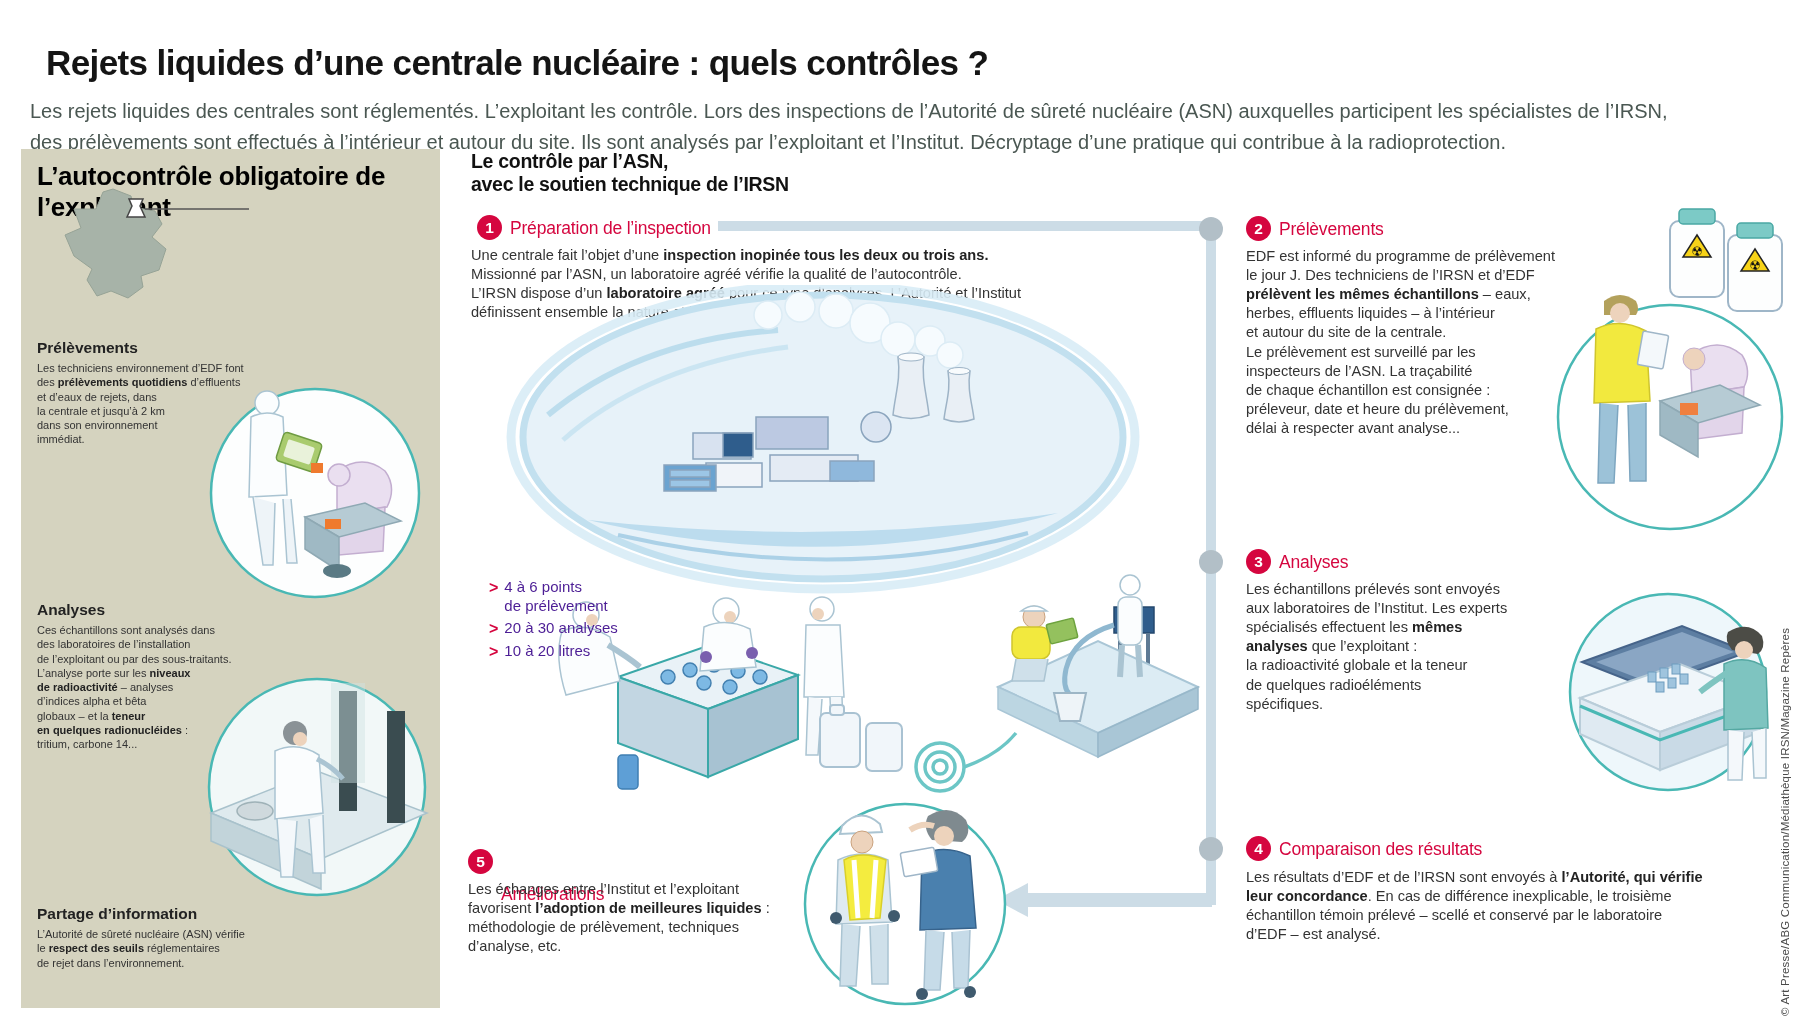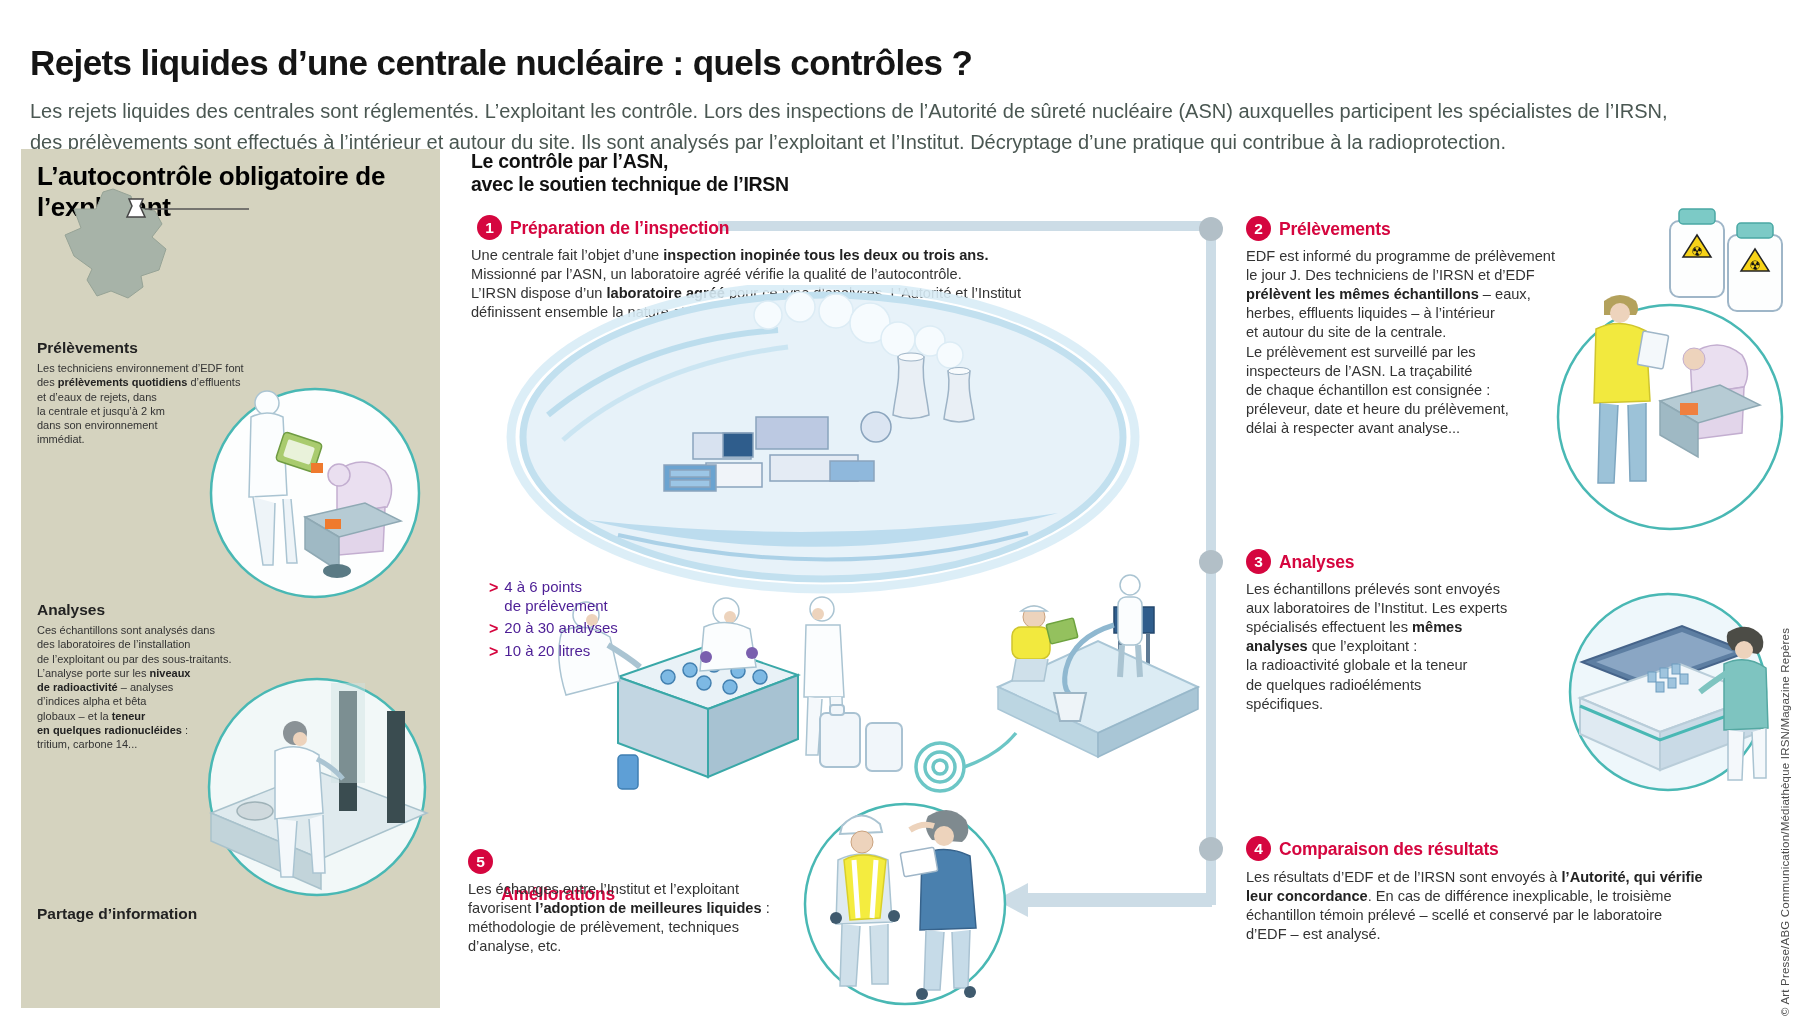--- a/index.html
+++ b/index.html
@@ -1,32 +1,32 @@
 <!DOCTYPE html>
 <html lang="fr"><head>
 <meta charset="utf-8">
 <style>
   html,body{margin:0;padding:0;background:#fff;}
   body{width:1800px;height:1027px;position:relative;overflow:hidden;
        font-family:"Liberation Sans","DejaVu Sans",sans-serif;color:#2e2e2e;}
   .abs{position:absolute;}
   
-  .page-title{left:30px;top:20px;font-size:35px;font-weight:700;letter-spacing:-0.6px;color:#151515;}
+  .page-title{left:46px;top:20px;font-size:35px;font-weight:700;letter-spacing:-0.6px;color:#151515;}
   .intro{left:30px;top:76px;font-size:20px;line-height:1.55;color:#4a5752;white-space:pre-line;}
   
   .sidebar{left:21px;top:149px;width:419px;height:859px;background:#d5d3bf;}
   .sidebar h2{position:absolute;left:16px;top:12px;margin:0;font-size:26px;font-weight:700;color:#000000;letter-spacing:-0.3px;}
   .sb-h3{position:absolute;left:16px;margin:0;font-size:15.5px;font-weight:700;color:#222;}
   .sb-p{position:absolute;left:16px;margin:0;font-size:11px;line-height:1.3;color:#333;white-space:pre-line;width:330px;}
   .map-caption{position:absolute;left:196px;top:38px;font-size:15px;line-height:1.35;color:#333;}
   
   .main-heading{left:471px;top:150px;font-size:19.5px;font-weight:700;line-height:1.2;color:#111;white-space:pre-line;letter-spacing:-0.3px;}
   .badge{width:25px;height:25px;border-radius:50%;background:#d5063f;color:#fff;font-size:15.5px;font-weight:700;
          display:flex;align-items:center;justify-content:center;}
-  .stitle{color:#d5063f;font-size:17.5px;font-weight:700;letter-spacing:-0.2px;text-align:center;}
+  .stitle{color:#d5063f;font-size:17.5px;font-weight:400;letter-spacing:-0.2px;text-align:center;}
   .sbody{font-size:14.6px;line-height:1.31;color:#333;white-space:pre-line;}
   .sbody b,.sb-p b,.map-caption b{font-weight:700;color:#222;}
   
   .hbar{left:718px;top:221px;width:498px;height:10px;background:#ccdce6;}
   .vbar{left:1206px;top:221px;width:10px;height:684px;background:#ccdce6;}
   .arrowbar{left:1026px;top:893px;width:186px;height:14px;background:#ccdce6;}
   .arrowhead{left:996px;top:883px;width:0;height:0;border-top:17px solid transparent;border-bottom:17px solid transparent;border-right:32px solid #ccdce6;}
   .dot{width:24px;height:24px;border-radius:50%;background:#b2bfc7;}
   
   .bullets{left:489px;top:578px;}
@@ -90,20 +90,21 @@
     <ellipse cx="64" cy="148" rx="18" ry="9" fill="#cfd9dd" stroke="#9fb2b8" stroke-width="1.5"></ellipse>
 
     <circle cx="104" cy="70" r="12" fill="#8a9296"></circle>
     <circle cx="109" cy="76" r="7" fill="#edd3bc"></circle>
     <path d="M84,88 Q106,78 128,92 L132,150 L84,156 Z" fill="#fbfdfe" stroke="#aac4d2" stroke-width="1.5"></path>
     <path d="M86,156 L90,214 L102,214 L106,158 M118,156 L122,210 L134,210 L132,152" fill="#f4f8fb" stroke="#aac4d2" stroke-width="1.5"></path>
     <path d="M126,96 Q142,104 152,116" stroke="#aac4d2" stroke-width="5" fill="none"></path>
   </svg>
 
   <h3 class="sb-h3" style="top:756px;">Partage d’information</h3>
+  <p class="sb-p" style="top:778px;">L’Autorité de sûreté nucléaire (ASN) vérifie<br>le <b>respect des seuils</b> réglementaires<br>de rejet dans l’environnement.</p>
 </aside>
 
 <div class="abs main-heading">Le contrôle par l’ASN,
 avec le soutien technique de l’IRSN</div>
 
 <div class="abs hbar"></div>
 <div class="abs vbar"></div>
 <div class="abs arrowbar"></div>
 <div class="abs arrowhead"></div>
 <div class="abs dot" style="left:1199px;top:217px;"></div>

